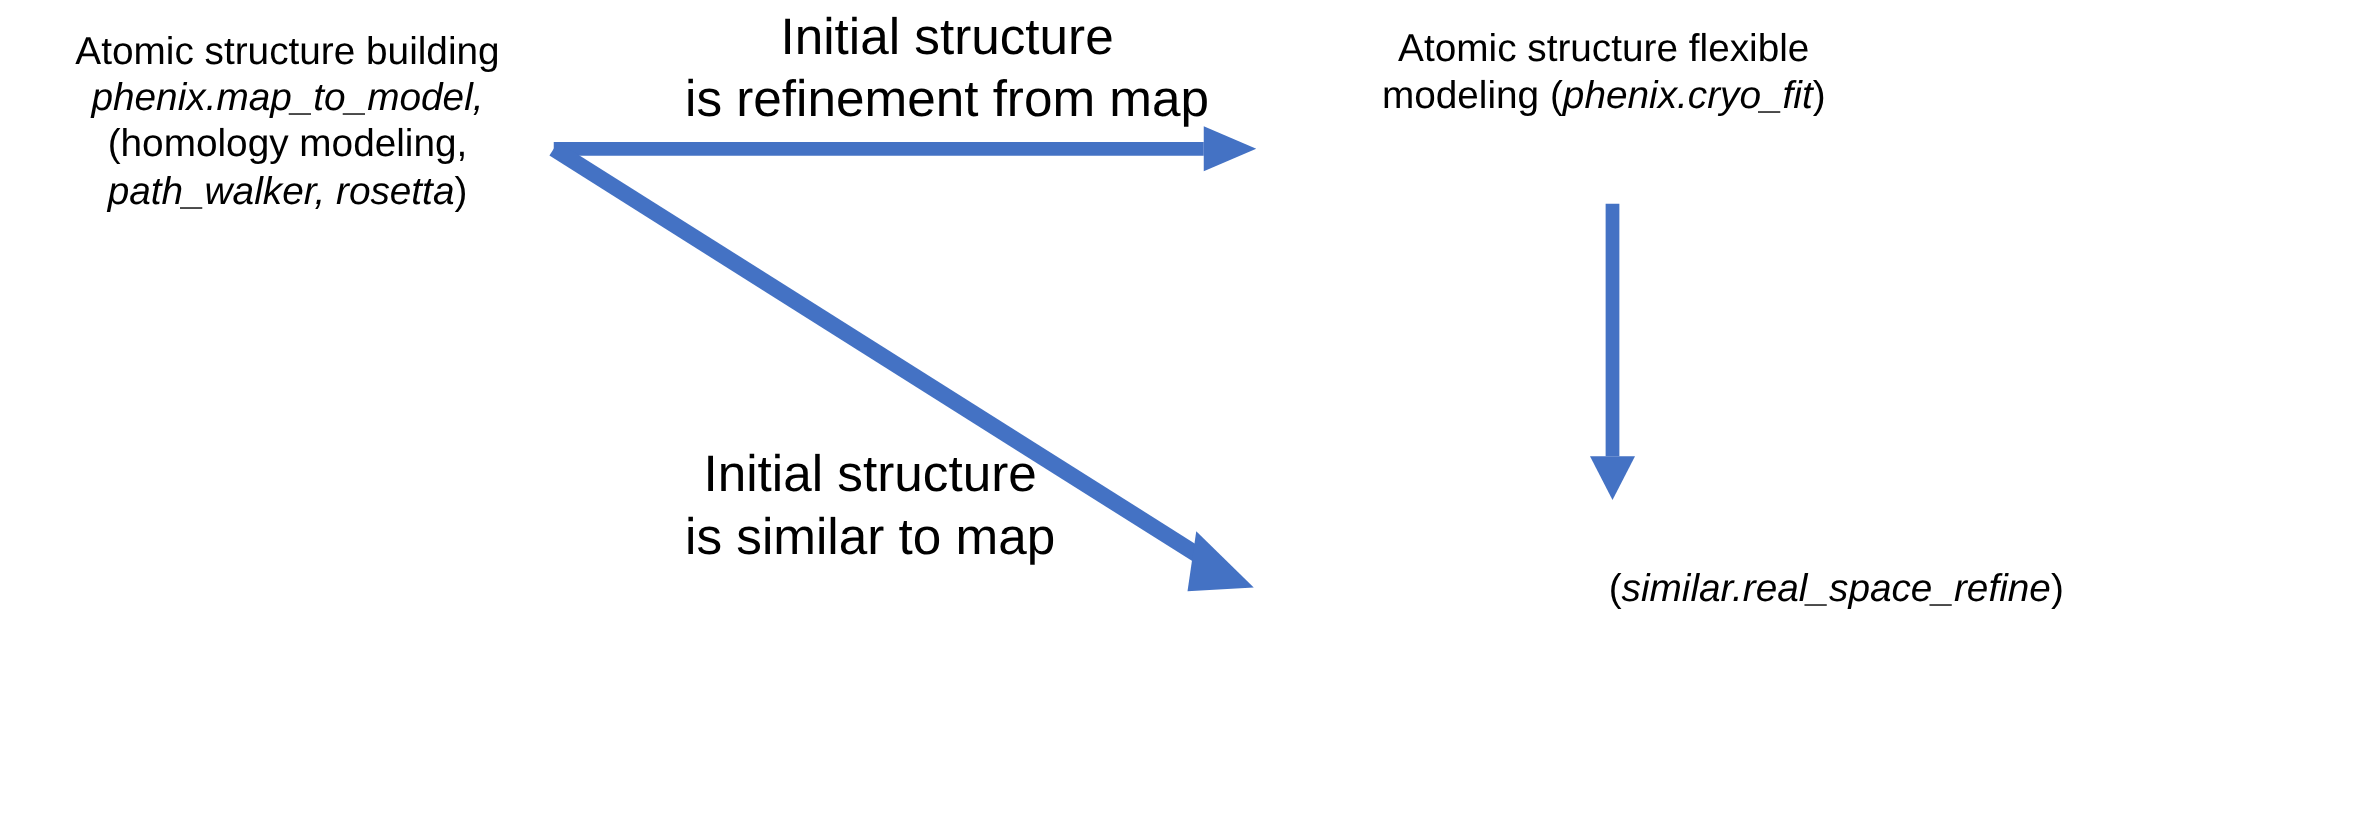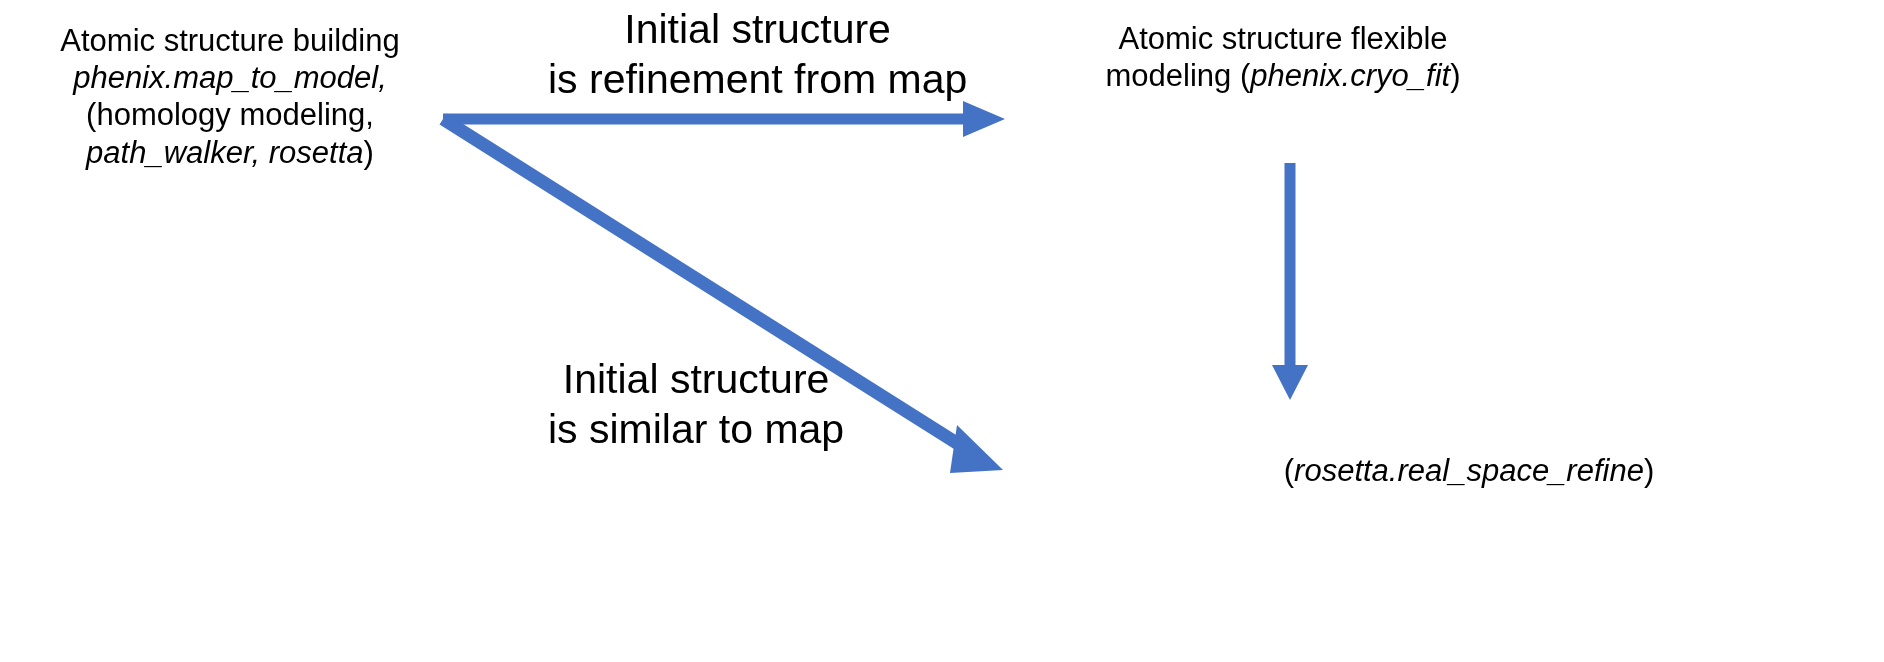--- a/index.html
+++ b/index.html
@@ -87,21 +87,21 @@
     <span class="line">(homology modeling,</span>
     <span class="line"><span class="ital">path_walker, rosetta</span><span>)</span></span>
   </div>
 
   <div class="node" id="node-flexfit">
     <span class="line">Atomic structure flexible</span>
     <span class="line"><span>modeling (</span><span class="ital">phenix.cryo_fit</span><span>)</span></span>
   </div>
 
   <div class="node" id="node-refinement">
-    <span class="line"><span>(</span><span class="ital">rosetta.real_space_refine</span><span>)</span></span>
+    <span class="line"><span>(</span><span class="ital">similar.real_space_refine</span><span>)</span></span>
   </div>
 
   <div class="edge-label" id="label-different">
     <span class="line">Initial structure</span>
     <span class="line">is refinement from map</span>
   </div>
 
   <div class="edge-label" id="label-similar">
     <span class="line">Initial structure</span>
     <span class="line">is similar to map</span>

